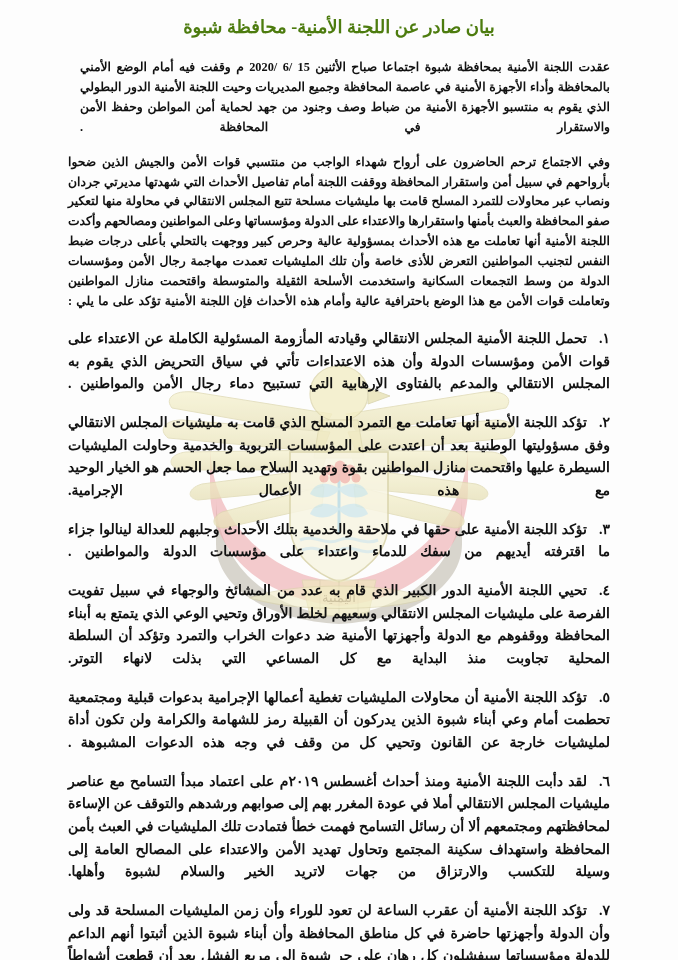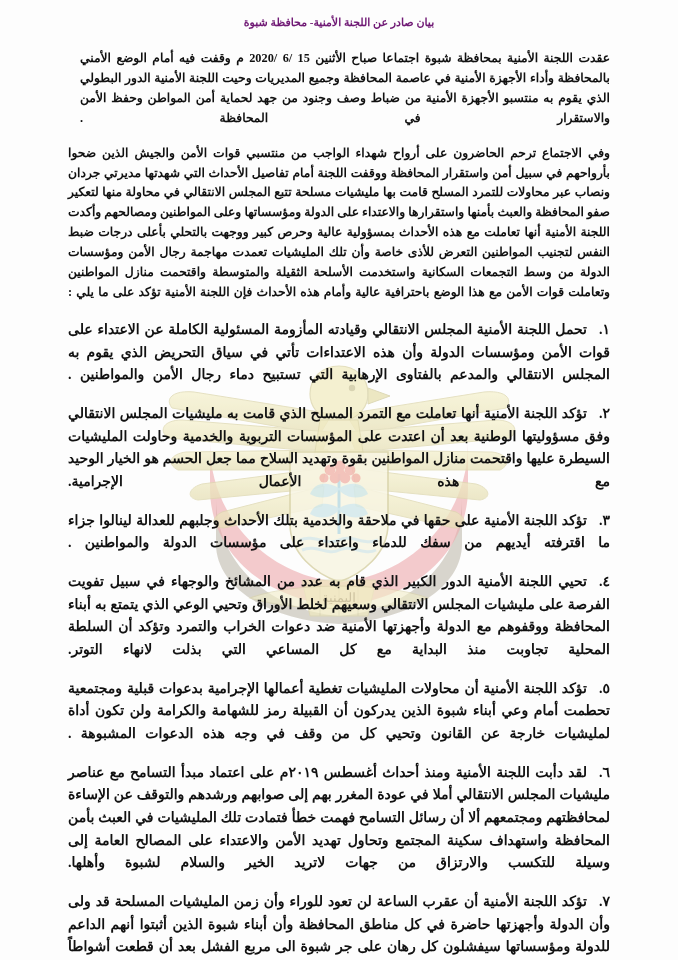--- a/index.html
+++ b/index.html
@@ -44,22 +44,22 @@
     text-align: center;
     font-weight: bold;
     font-size: 11.5px;
     color: #111;
     padding-top: 72px;
     letter-spacing: 0;
   }
   .doc-subtitle {
     text-align: center;
     font-weight: bold;
-    font-size: 11px;
-    color: #701a75;
+    font-size: 18px;
+    color: #4d7c0f;
     margin-top: 16px;
   }
 
   .para {
     font-weight: bold;
     font-size: 12.3px;
     line-height: 1.62;
     color: #111;
     text-align: justify;
     text-align-last: justify;

